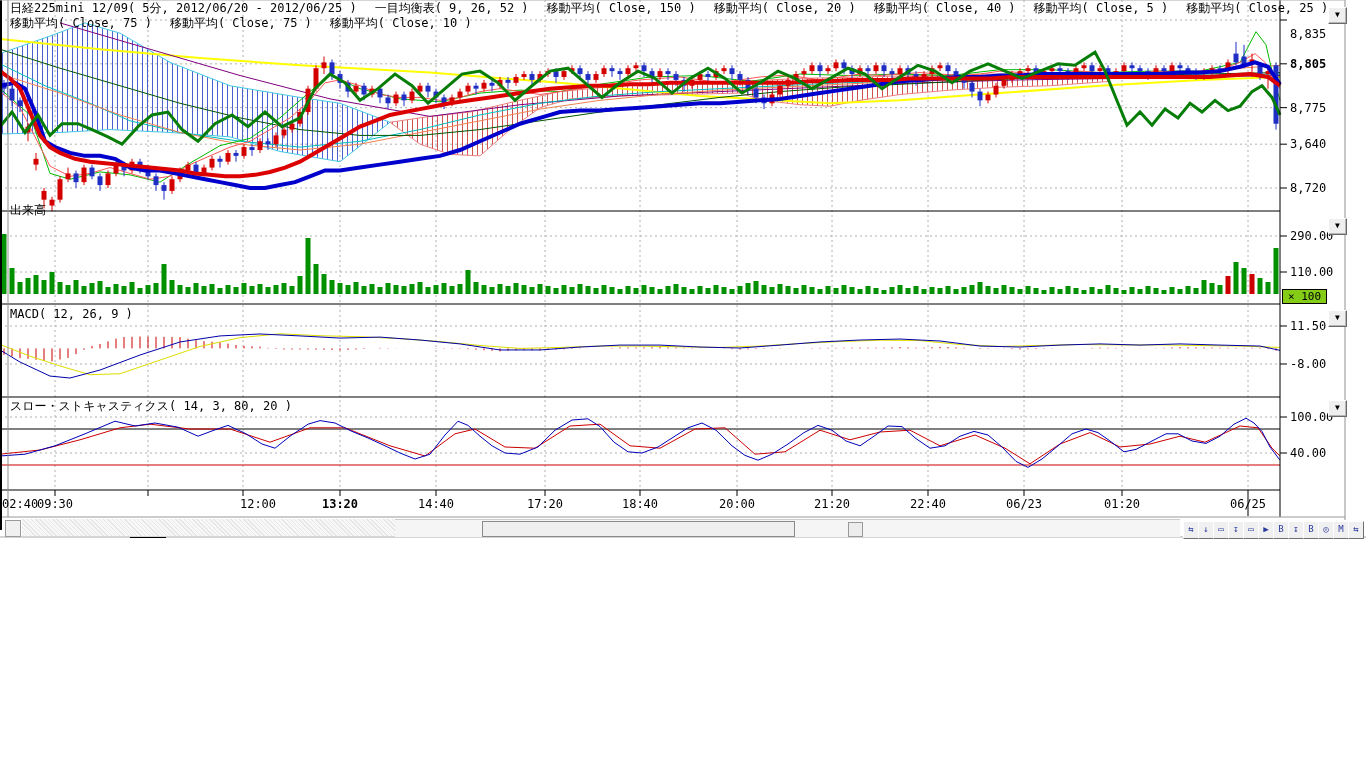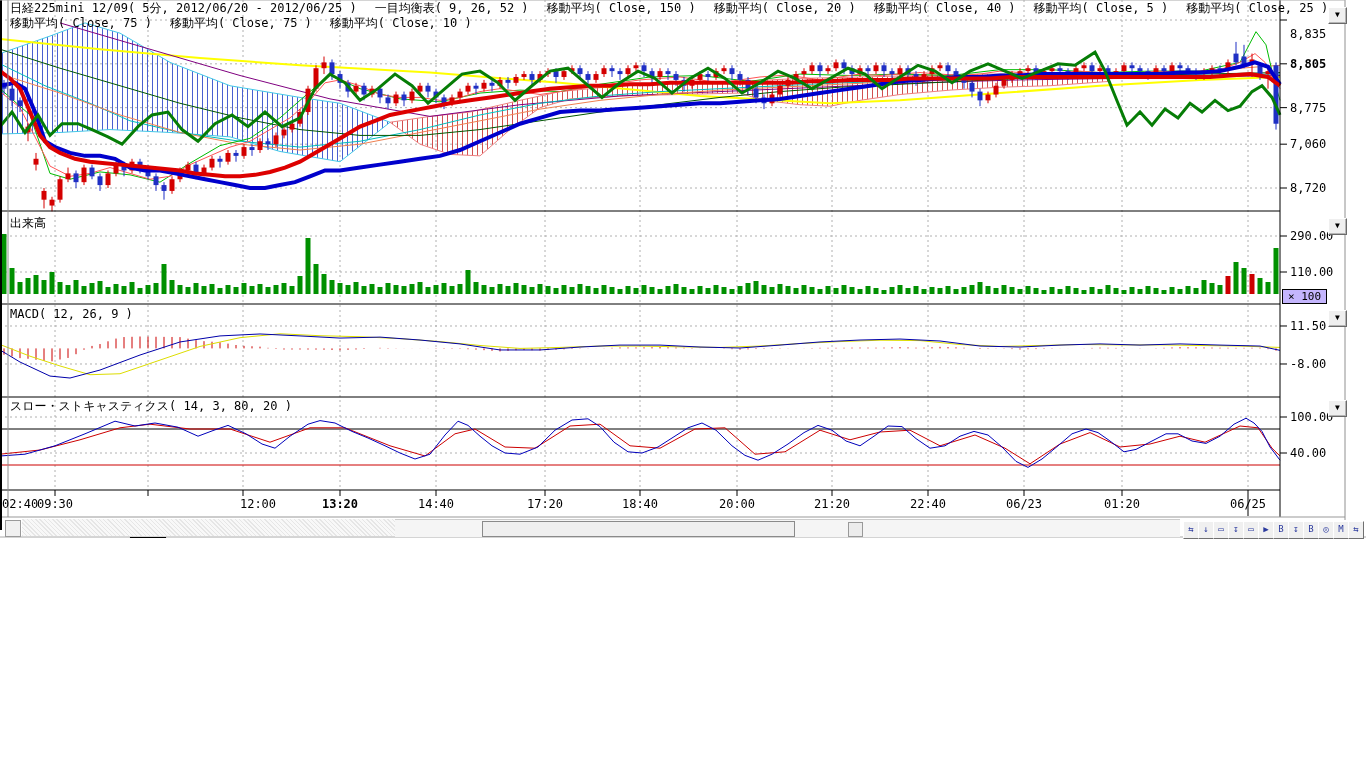--- a/index.html
+++ b/index.html
@@ -5,21 +5,21 @@
   html,body{margin:0;padding:0;background:#fff;}
   .screen{position:relative;width:1366px;height:748px;background:#fff;overflow:hidden;
           font-family:"DejaVu Sans Mono","Liberation Mono",monospace;color:#000;}
   #chart-svg{position:absolute;left:0;top:0;}
   .legend{position:absolute;left:10px;white-space:nowrap;font-size:12px;line-height:13px;}
   .legend span{margin-right:18px;}
   .panel-label{position:absolute;left:10px;font-size:12px;line-height:13px;background:transparent;}
   .axis-label{position:absolute;font-size:12px;line-height:12px;}
   .time-label{position:absolute;font-size:12px;line-height:12px;width:44px;text-align:center;}
   .scale-badge{position:absolute;left:1282px;top:289px;border:1px solid #000;font-size:11px;
-               line-height:13px;padding:0 5px;background:#c4b5fd;}
+               line-height:13px;padding:0 5px;background:#84cc16;}
   .dd{position:absolute;left:1328px;width:17px;height:15px;background:#efefef;
       border-top:1px solid #fff;border-left:1px solid #fff;border-right:1px solid #6a6a6a;
       border-bottom:1px solid #6a6a6a;box-shadow:inset -1px -1px 0 #b5b5b5;
       font-size:8px;text-align:center;line-height:14px;cursor:default;}
   .bottom-strip{position:absolute;left:0;top:518px;width:1366px;height:20px;}
   .bl-btn{position:absolute;left:5px;top:2px;width:14px;height:15px;background:#f0f0f0;
       border:1px solid #9a9a9a;}
   .hatch{position:absolute;left:22px;top:1px;width:373px;height:17px;
       background:repeating-linear-gradient(45deg,#e6e6e6 0 1px,#f8f8f8 1px 3px);}
   .sb-track{position:absolute;left:395px;top:1px;width:785px;height:17px;background:#f5f5f5;
@@ -786,29 +786,29 @@
         <polyline points="1280,325.9865 1287,325.9865" fill="none" stroke="#000" stroke-width="1"></polyline>
         <polyline points="1280,363.99199999999996 1287,363.99199999999996" fill="none" stroke="#000" stroke-width="1"></polyline>
         <polyline points="1280,417 1287,417" fill="none" stroke="#000" stroke-width="1"></polyline>
         <polyline points="1280,453 1287,453" fill="none" stroke="#000" stroke-width="1"></polyline>
       </g>
     </svg>
 
   <div class="legend" id="legend1" style="top:2px"><span>日経225mini 12/09( 5分, 2012/06/20 - 2012/06/25 )</span><span>一目均衡表( 9, 26, 52 )</span><span>移動平均( Close, 150 )</span><span>移動平均( Close, 20 )</span><span>移動平均( Close, 40 )</span><span>移動平均( Close, 5 )</span><span>移動平均( Close, 25 )</span></div>
   <div class="legend" id="legend2" style="top:17px"><span>移動平均( Close, 75 )</span><span>移動平均( Close, 75 )</span><span>移動平均( Close, 10 )</span></div>
 
-  <div class="panel-label" style="top:217px">出来高</div>
+  <div class="panel-label" style="top:204px">出来高</div>
   <div class="panel-label" style="top:308px">MACD( 12, 26, 9 )</div>
   <div class="panel-label" style="top:400px">スロー・ストキャスティクス( 14, 3, 80, 20 )</div>
 
   <div id="axis-labels">
       <div class="axis-label" style="left: 1290px; top: 14px; margin-top: 14px;">8,835</div>
       <div class="axis-label" style="left: 1290px; top: 57.827px; font-weight: bold;">8,805</div>
       <div class="axis-label" style="left: 1290px; top: 101.654px;">8,775</div>
-      <div class="axis-label" style="left: 1290px; top: 138.177px;">7,060</div>
+      <div class="axis-label" style="left: 1290px; top: 138.177px;">3,640</div>
       <div class="axis-label" style="left: 1290px; top: 182.004px;">8,720</div>
       <div class="axis-label" style="left: 1290px; top: 230px;">290.00</div>
       <div class="axis-label" style="left: 1290px; top: 266px;">110.00</div>
       <div class="axis-label" style="left: 1290px; top: 319.986px;">11.50</div>
       <div class="axis-label" style="left: 1290px; top: 357.992px;">-8.00</div>
       <div class="axis-label" style="left: 1290px; top: 411px;">100.00</div>
       <div class="axis-label" style="left: 1290px; top: 447px;">40.00</div>
     </div>
   <div class="scale-badge">× 100</div>
   <div id="time-labels">

